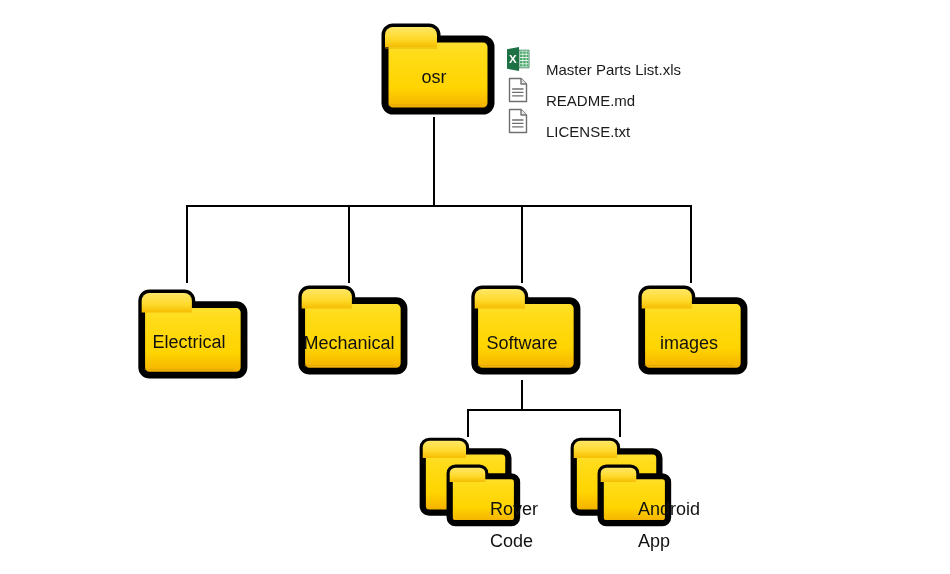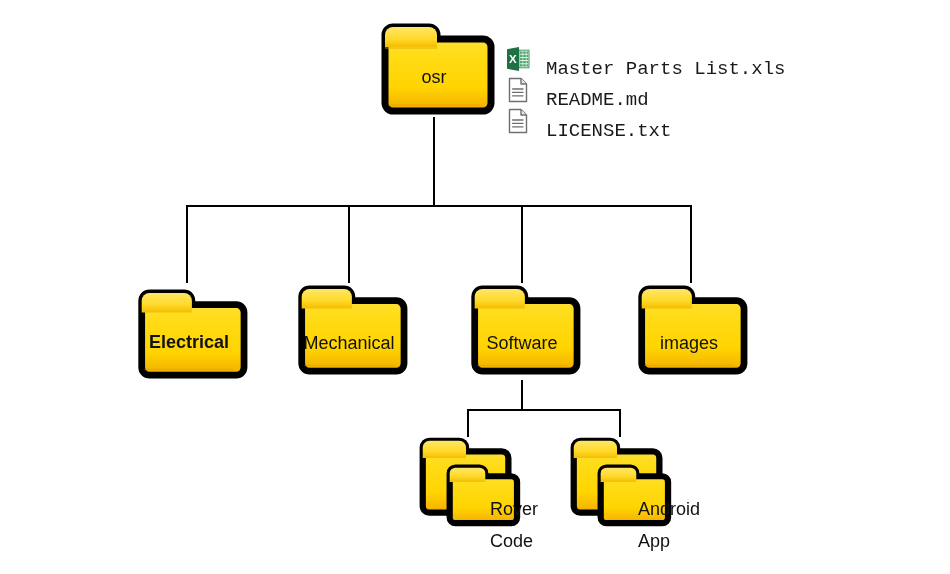--- a/index.html
+++ b/index.html
@@ -48,22 +48,22 @@
     height:28px;
   }
   .file-icon{
     width:24px;height:28px;
     flex:0 0 24px;
     display:block;
   }
   .file-icon svg{display:block;}
   .file-name{
     margin-left:16px;
-    font-family:Liberation Mono, monospace;
-    font-size:19px;
+    font-family:Liberation Sans, sans-serif;
+    font-size:15px;
     color:#1a1a1a;
     white-space:nowrap;
     margin-top:20px;
   }
 </style>
 </head>
 <body>
 
 <div id="canvas">
 
@@ -155,21 +155,21 @@
           <line x1="6.6" y1="13" x2="17" y2="13"></line>
           <line x1="6.6" y1="16.4" x2="17" y2="16.4"></line>
           <line x1="6.6" y1="19.8" x2="17" y2="19.8"></line>
         </g>
       </svg>
     </span>
     <span class="file-name">LICENSE.txt</span>
   </div>
 
 
-  <div class="folder" style="left:133px;top:289px;width:112px;height:94px;font-weight:bold;">
+  <div class="folder" style="left:133px;top:289px;width:112px;height:94px;">
     <svg viewBox="0 0 116 96" preserveAspectRatio="none" aria-hidden="true">
       <defs>
         <linearGradient id="gBody1" x1="0" y1="0" x2="0" y2="1">
           <stop offset="0%" stop-color="#ffe24a"></stop>
             <stop offset="32%" stop-color="#ffdc18"></stop>
           <stop offset="72%" stop-color="#ffd400"></stop>
             <stop offset="92%" stop-color="#f6b800"></stop>
           <stop offset="100%" stop-color="#e8a800"></stop>
         </linearGradient>
         <linearGradient id="gTab1" x1="0" y1="0" x2="0" y2="1">

